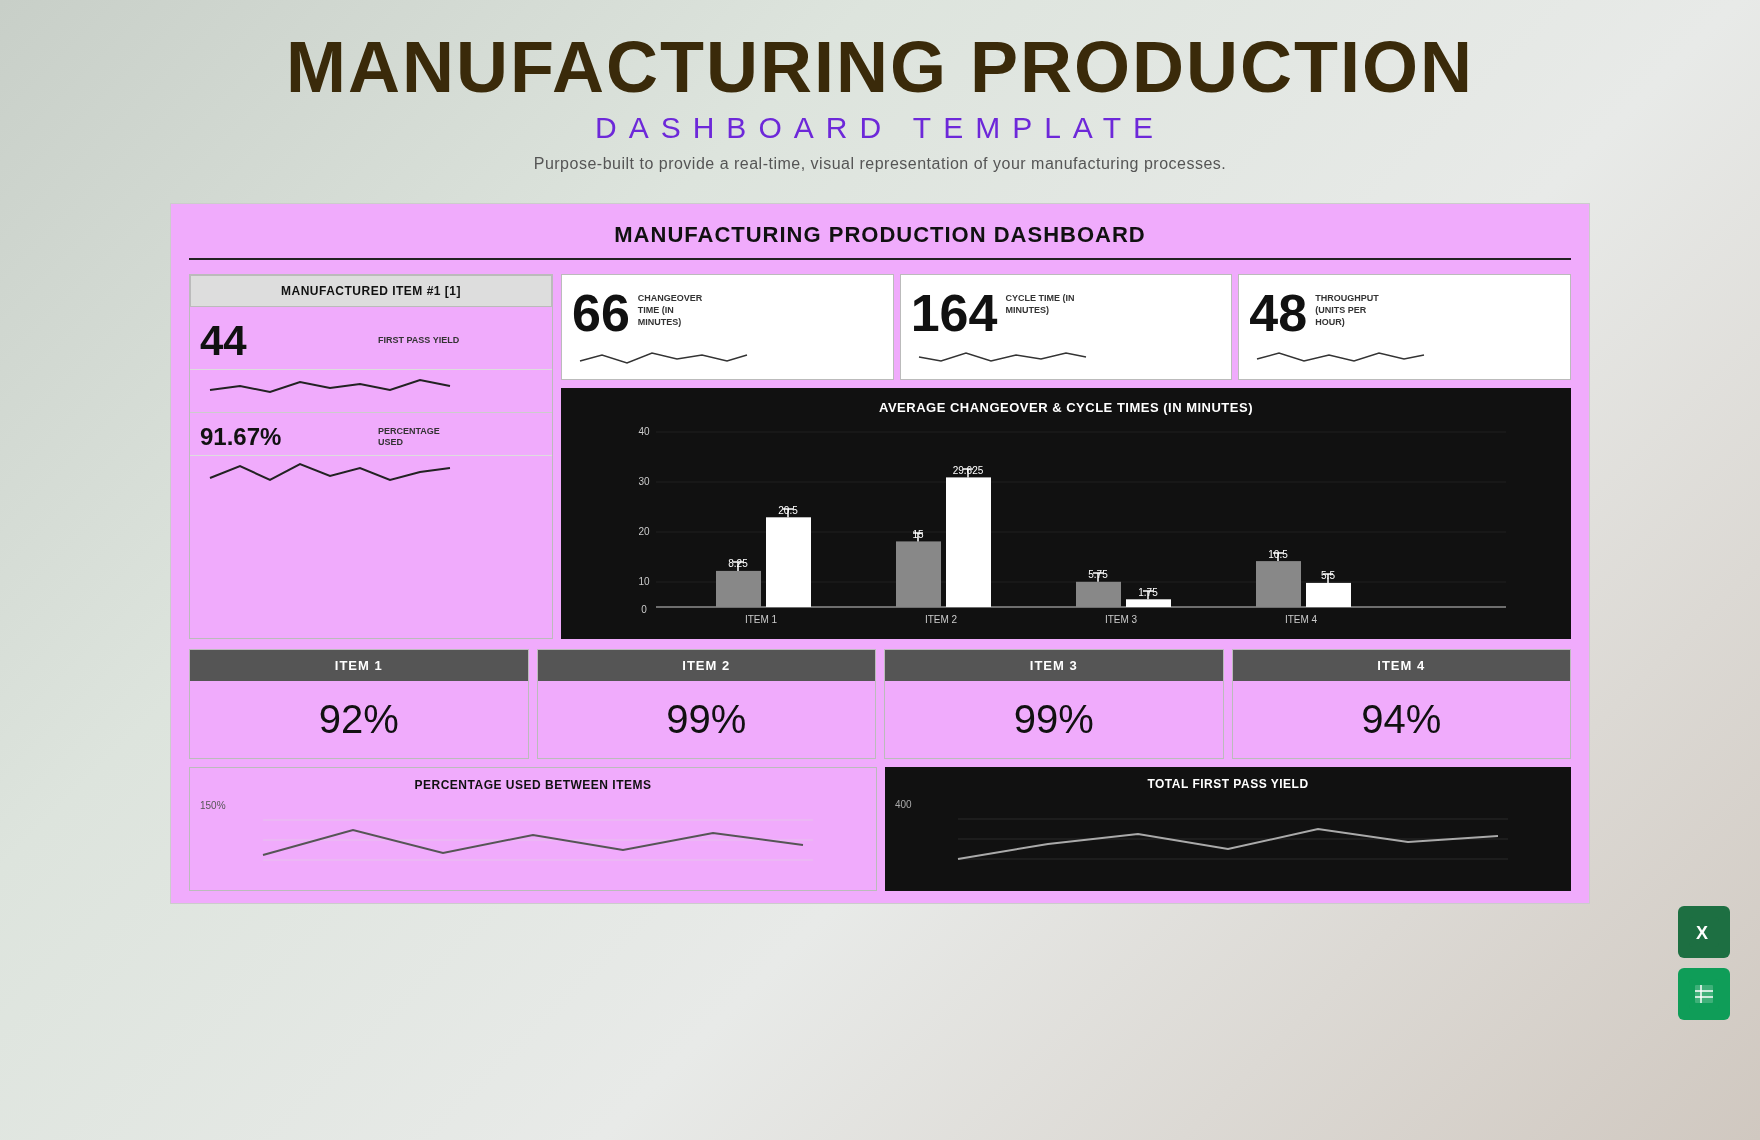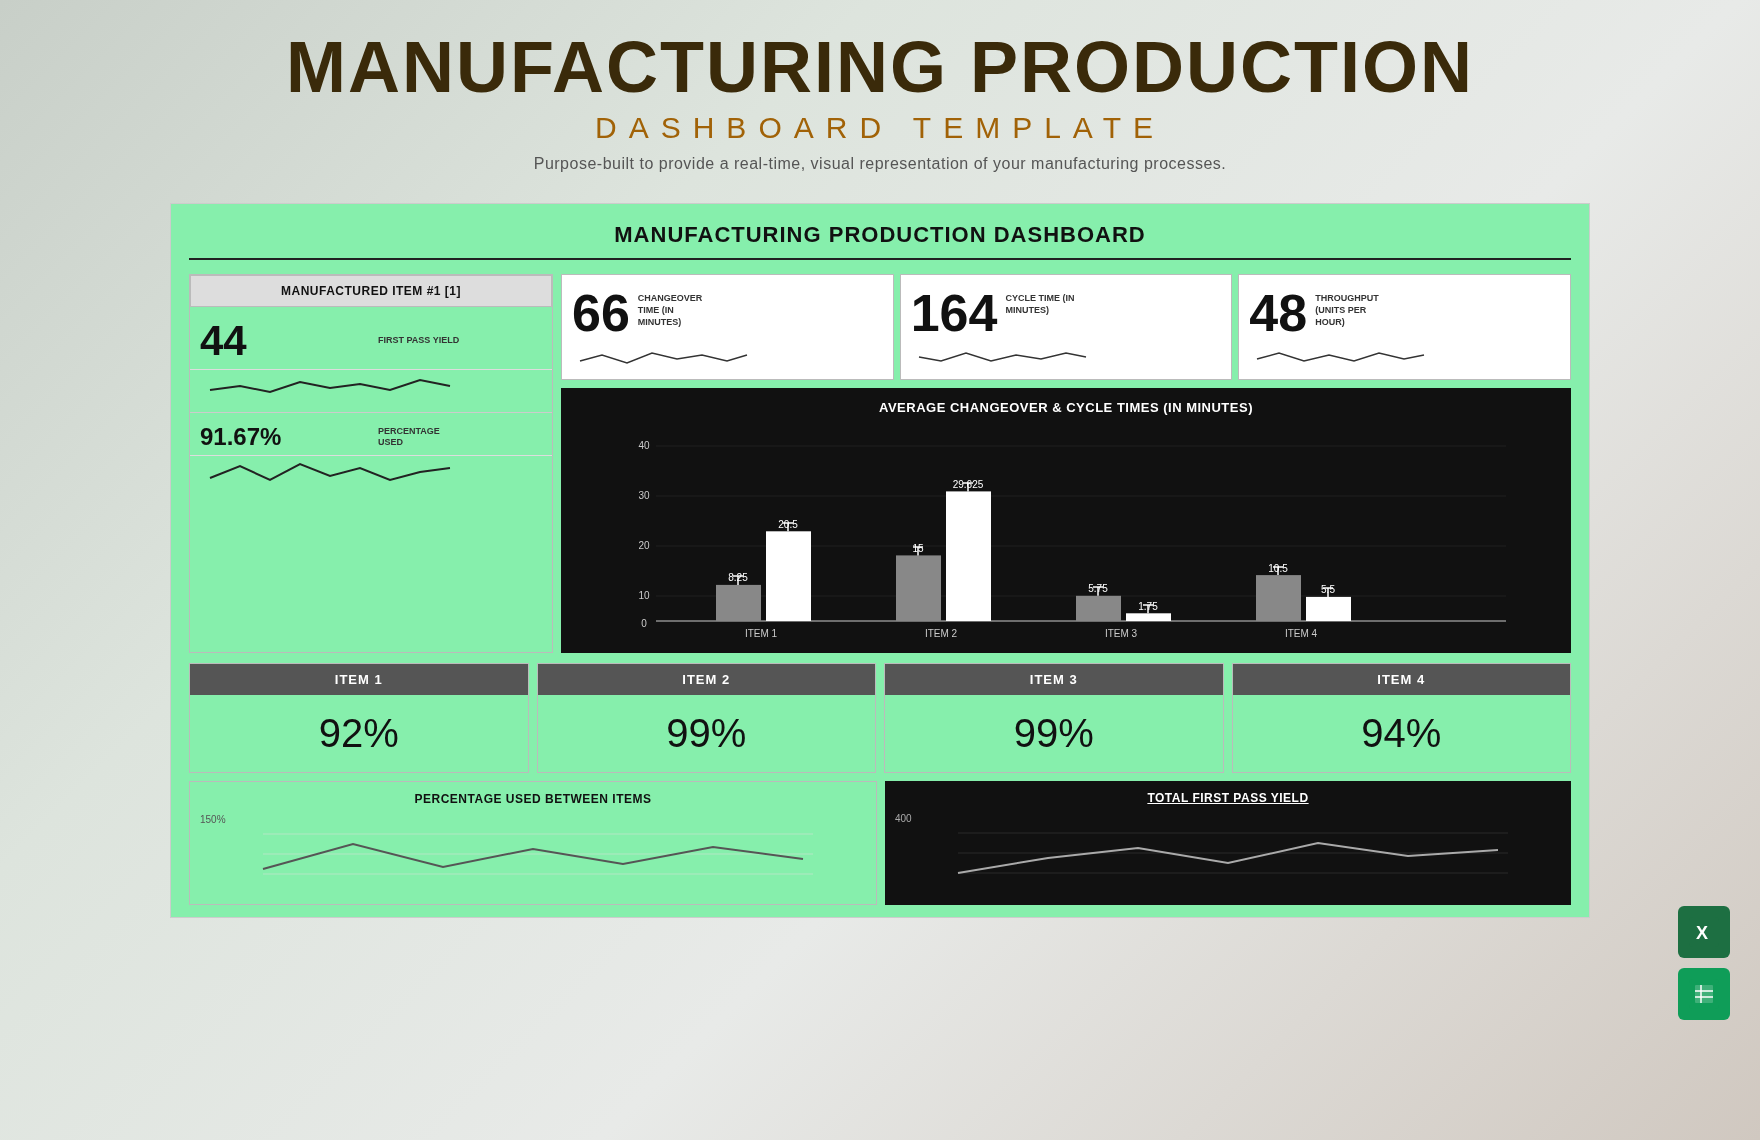--- a/index.html
+++ b/index.html
@@ -22,32 +22,32 @@
     .main-title {
       font-size: 72px;
       font-weight: 900;
       color: #3a2a0a;
       letter-spacing: 2px;
       line-height: 1.1;
     }
     .sub-title {
       font-size: 30px;
       font-weight: 400;
-      color: #a16207;
+      color: #6d28d9;
       letter-spacing: 12px;
       margin-top: 4px;
     }
     .description {
       font-size: 16px;
       color: #555;
       margin-top: 10px;
       letter-spacing: 0.5px;
     }
     .dashboard-container {
-      background: #86efac;
+      background: #f0abfc;
       border: 1px solid #ccc;
       width: 1420px;
       margin-top: 20px;
       padding: 18px 18px 12px 18px;
     }
     .dashboard-title {
       text-align: center;
       font-size: 22px;
       font-weight: 900;
       letter-spacing: 1px;
@@ -159,21 +159,21 @@
       color: #fff;
       padding: 12px 14px;
       flex: 1;
     }
     .chart-title {
       text-align: center;
       font-size: 13px;
       font-weight: 700;
       letter-spacing: 0.5px;
       color: #fff;
-      margin-bottom: 26px;
+      margin-bottom: 12px;
     }
     .chart-inner {
       position: relative;
       height: 200px;
     }
     
     .items-row {
       display: flex;
       gap: 8px;
       margin-top: 8px;
@@ -216,21 +216,21 @@
       padding: 10px;
     }
     .bottom-chart-title {
       text-align: center;
       font-size: 12px;
       font-weight: 700;
       letter-spacing: 0.5px;
       padding-bottom: 8px;
     }
     .bottom-left .bottom-chart-title { color: #111; }
-    .bottom-right .bottom-chart-title { color: #fff; text-decoration: underline; }
+    .bottom-right .bottom-chart-title { color: #fff; }
     .bottom-chart-area {
       height: 80px;
       position: relative;
     }
     
     .excel-icons {
       position: fixed;
       right: 30px;
       bottom: 120px;
       display: flex;

